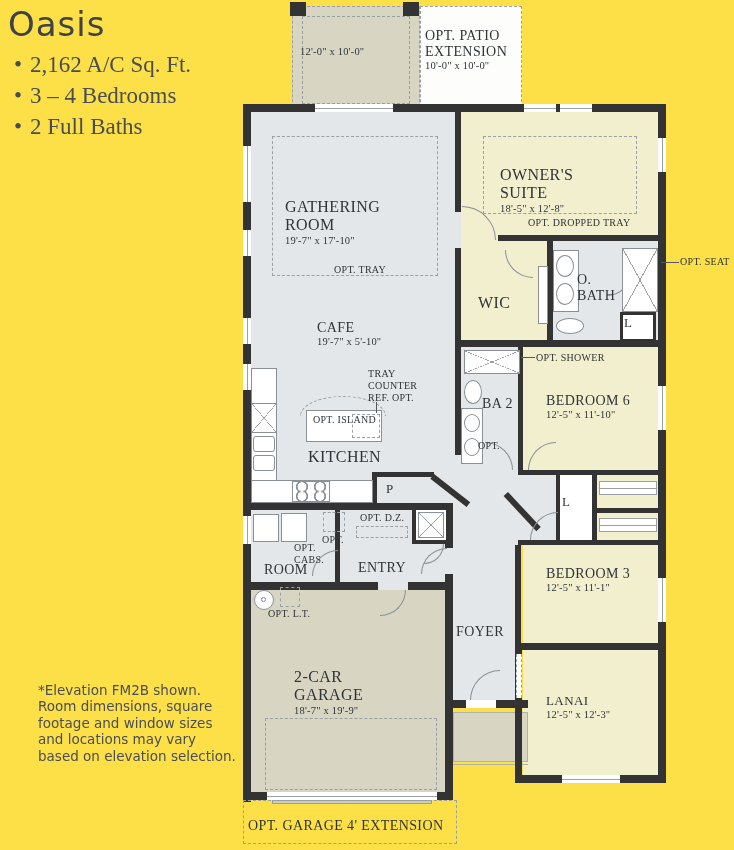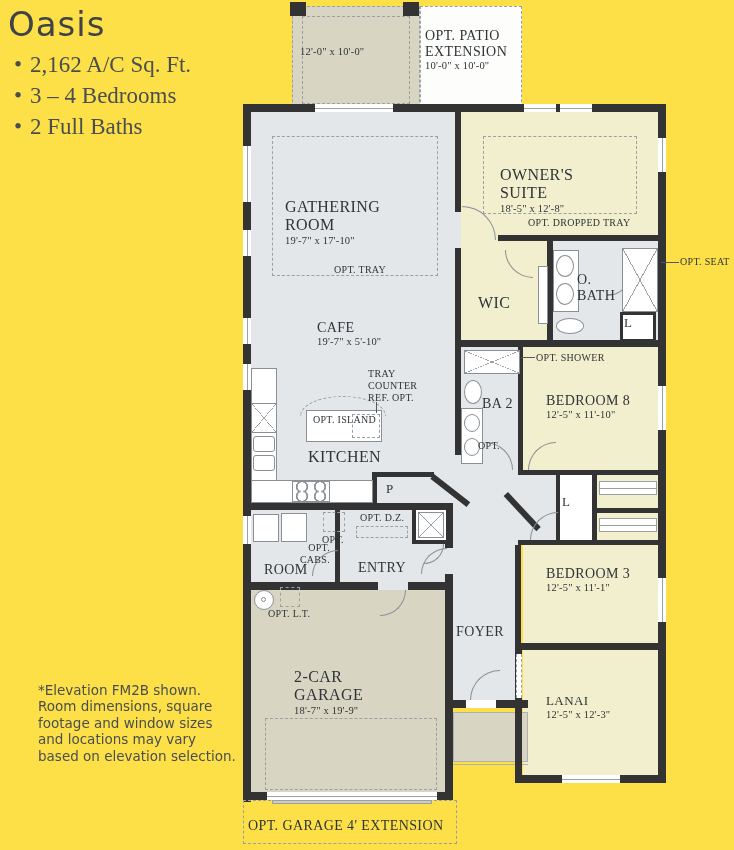--- a/index.html
+++ b/index.html
@@ -215,21 +215,21 @@
     <div class="dims">19'-7" x 5'-10"</div>
   </div>
   <div class="rm-label" style="left:308px;top:448px;width:84px">
     <div class="nm big">KITCHEN</div>
   </div>
   <div class="rm-label" style="left:482px;top:396px;width:40px">
     <div class="nm">BA 2</div>
   </div>
   <div class="ann" style="left:478px;top:440px;width:30px">OPT.</div>
   <div class="rm-label" style="left:546px;top:393px;width:92px">
-    <div class="nm">BEDROOM 8</div>
+    <div class="nm">BEDROOM 6</div>
     <div class="dims">12'-5" x 11'-10"</div>
   </div>
   <div class="rm-label" style="left:562px;top:495px;width:28px">
     <div class="nm sm">L</div>
   </div>
   <div class="rm-label" style="left:546px;top:566px;width:92px">
     <div class="nm">BEDROOM 3</div>
     <div class="dims">12'-5" x 11'-1"</div>
   </div>
   <div class="rm-label" style="left:546px;top:694px;width:92px">
@@ -253,21 +253,21 @@
     <div class="dims">18'-7" x 19'-9"</div>
   </div>
 
   <div class="ann" style="left:680px;top:256px;width:56px">OPT. SEAT</div>
   <div class="leader" style="left:661px;top:262px;width:18px;height:1px"></div>
   <div class="ann" style="left:536px;top:352px;width:78px">OPT. SHOWER</div>
   <div class="leader" style="left:521px;top:357px;width:14px;height:1px"></div>
   <div class="ann" style="left:368px;top:368px;width:64px">TRAY COUNTER REF. OPT.</div>
   <div class="ann" style="left:312px;top:414px;width:64px;text-align:right">OPT. ISLAND</div>
   <div class="ann" style="left:360px;top:512px;width:50px">OPT. D.Z.</div>
-  <div class="ann" style="left:294px;top:542px;width:36px;text-align:right">OPT. CABS.</div>
+  <div class="ann" style="left:294px;top:542px;width:36px;text-align:left">OPT. CABS.</div>
   <div class="ann" style="left:322px;top:534px;width:26px">OPT.</div>
   <div class="ann" style="left:268px;top:608px;width:52px">OPT. L.T.</div>
 
   <div class="dashbox" style="left:243px;top:800px;width:214px;height:44px"></div>
   <div class="rm-label" style="left:248px;top:818px;width:204px">
     <div class="nm">OPT. GARAGE 4' EXTENSION</div>
   </div>
 
 </div>
 

